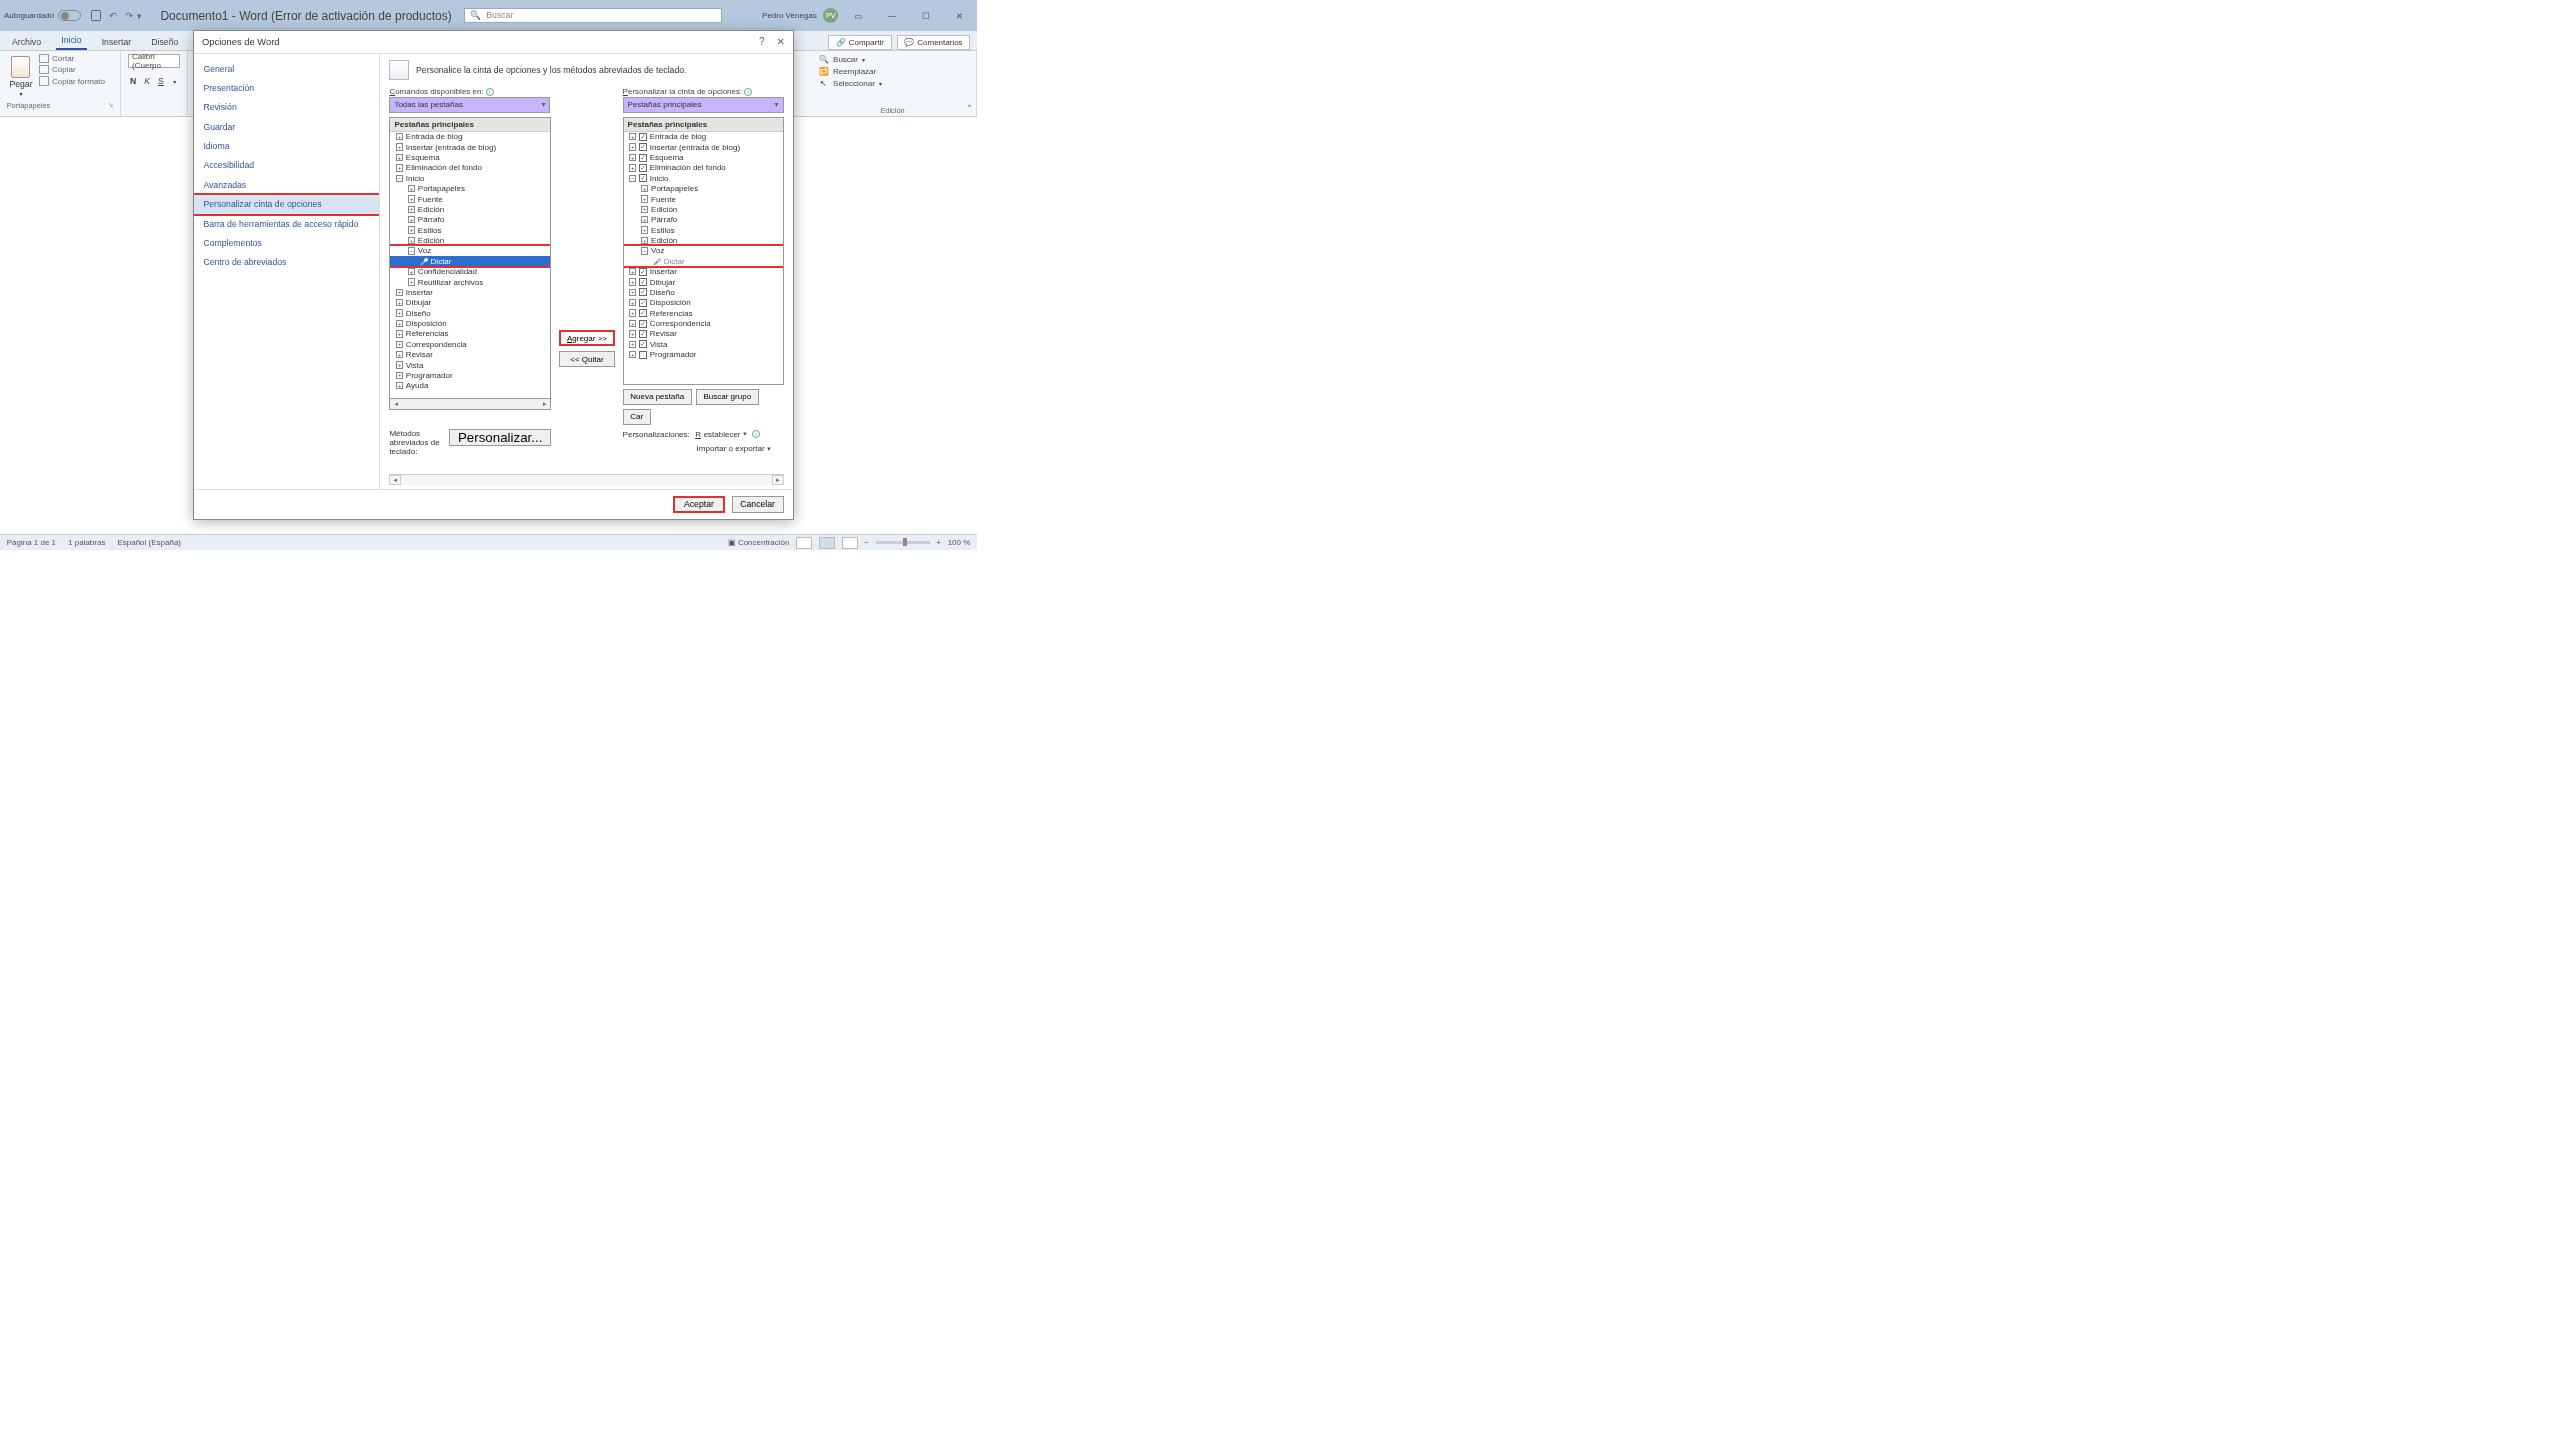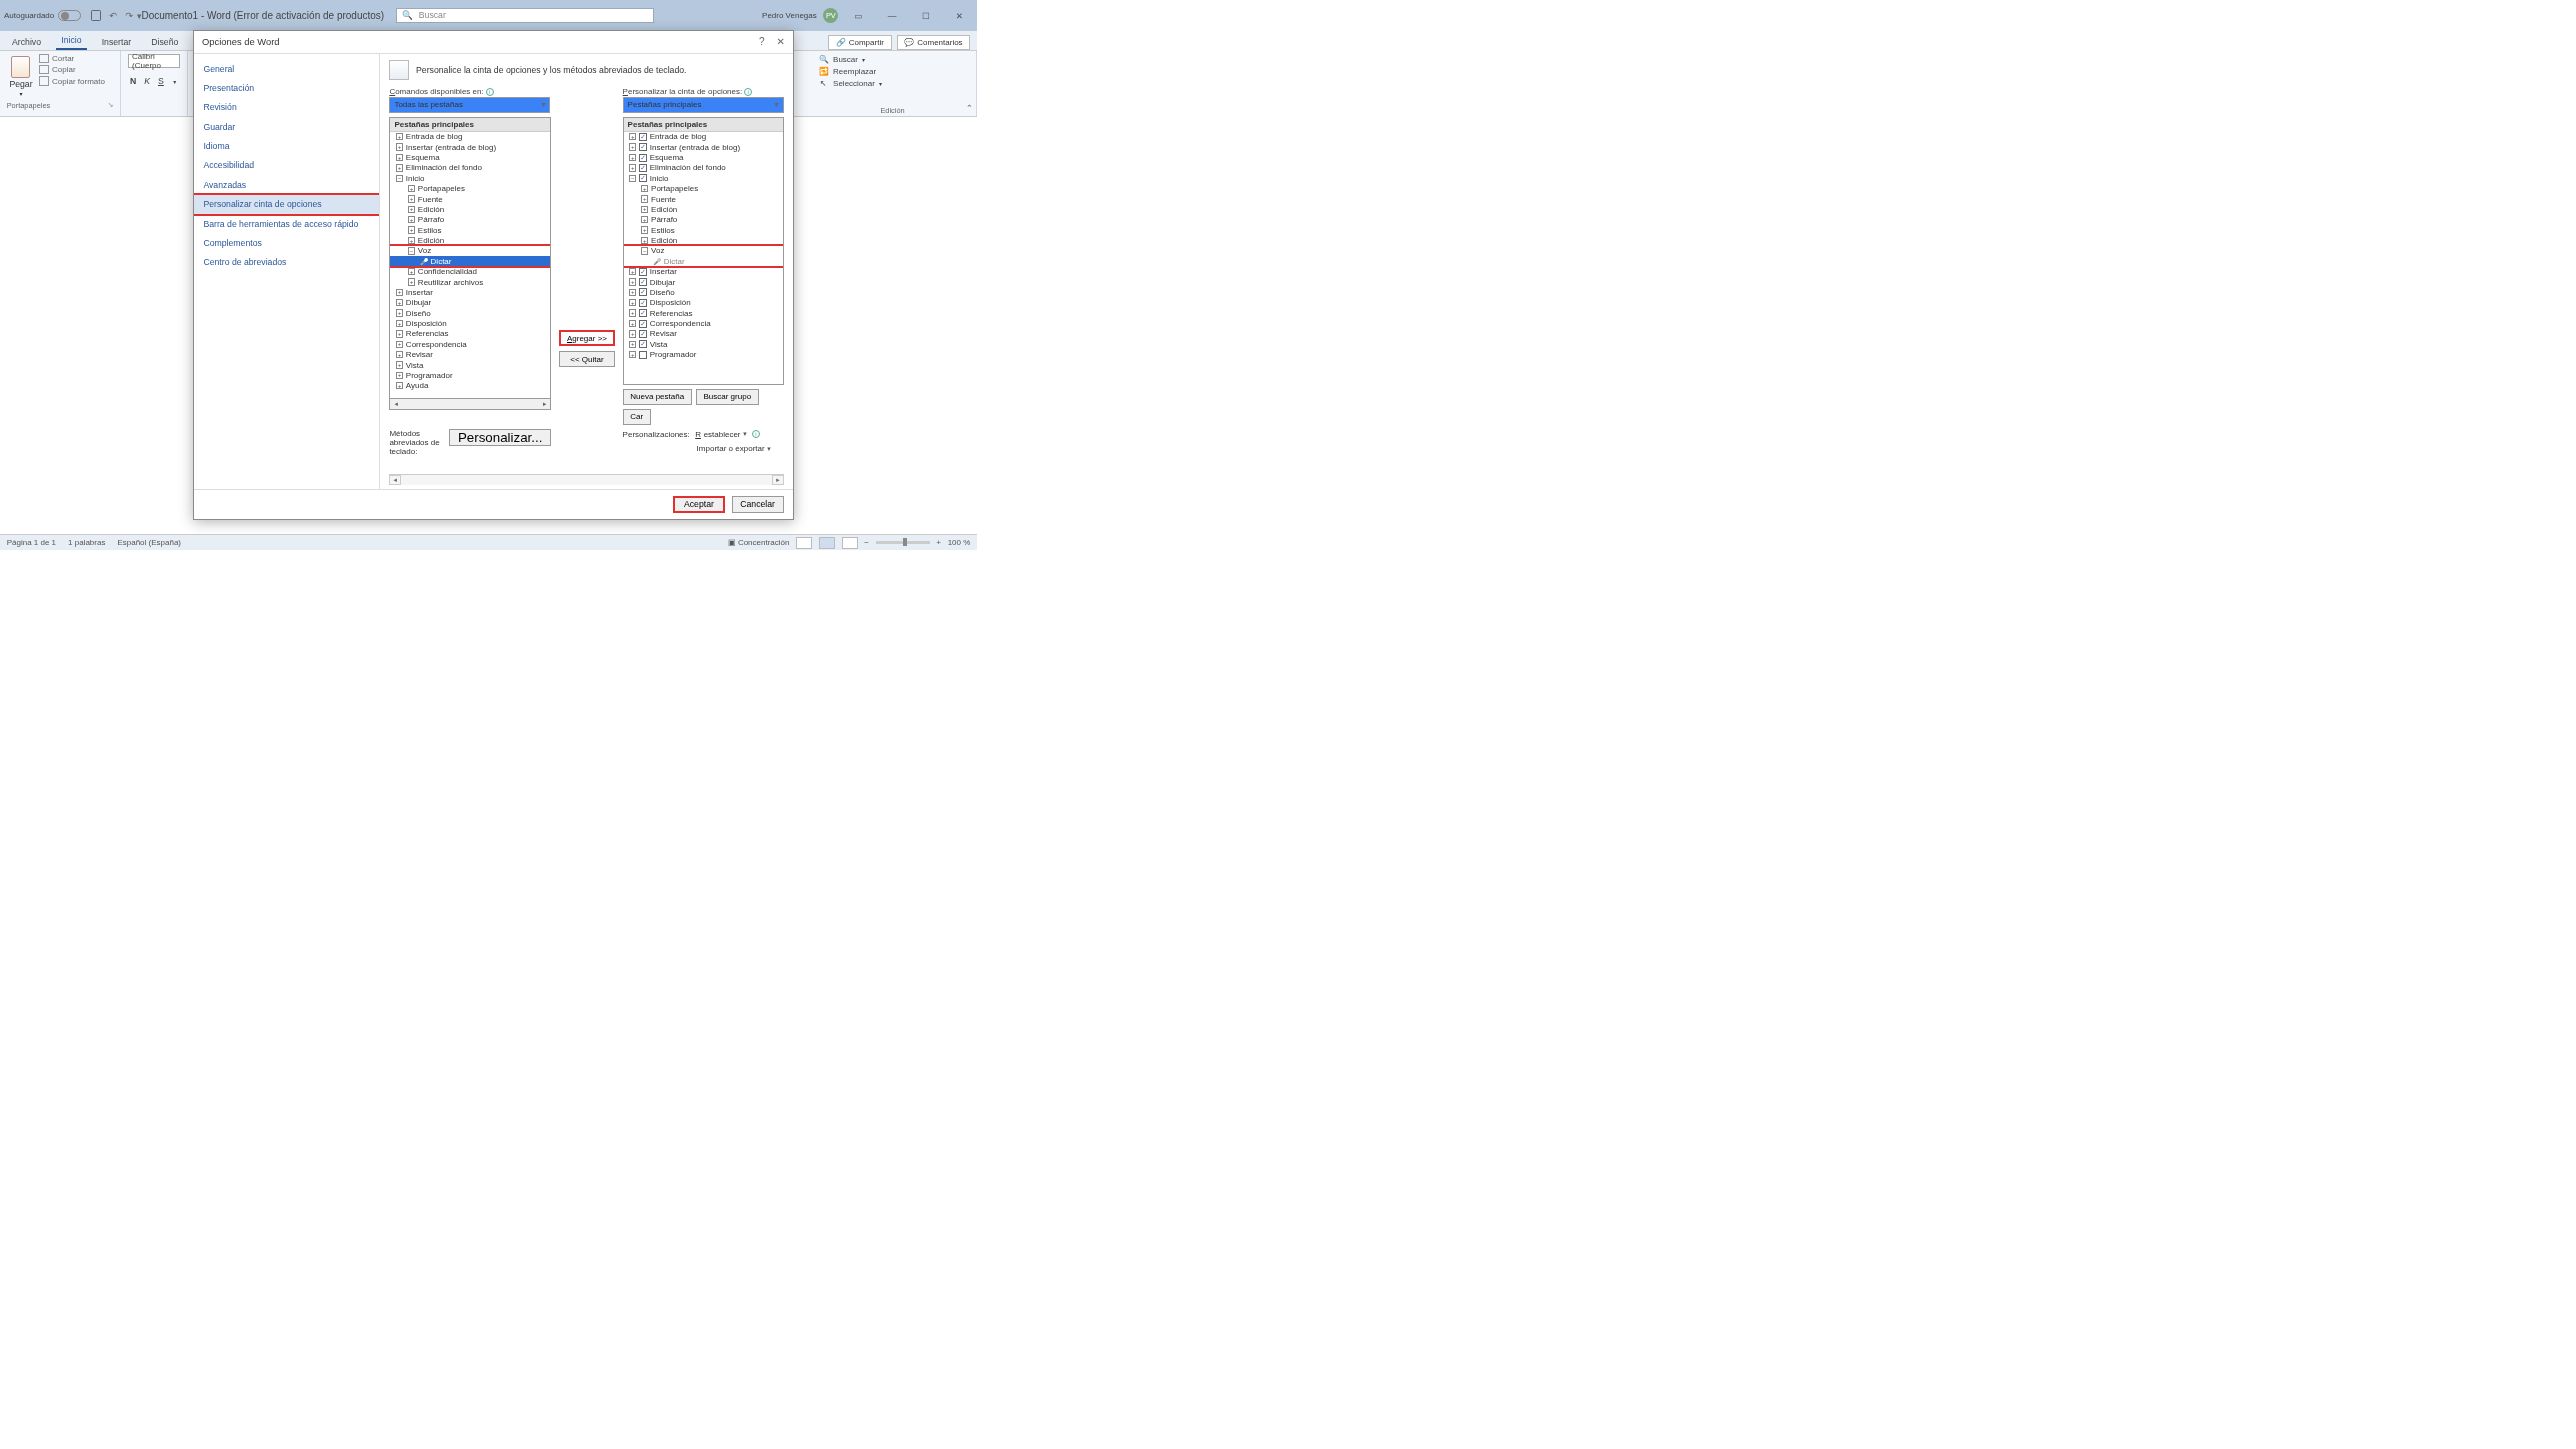--- a/index.html
+++ b/index.html
@@ -6,21 +6,21 @@
 body { background: #fff; font-size: 8.7px; color: #333; width: 977px; height: 550px; overflow: hidden; position: relative; }
 
 
 .titlebar { background: #b6c8dd; height: 31px; display: flex; align-items: center; padding: 0 4px; color: #444; }
 .titlebar .autosave { display: flex; align-items: center; gap: 4px; font-size: 8px; }
 .titlebar .toggle { width: 23px; height: 10.7px; border: 0.7px solid #888; border-radius: 5.4px; position: relative; background: #b6c8dd; }
 .titlebar .toggle::after { content: ""; position: absolute; left: 1.3px; top: 0.7px; width: 8px; height: 8px; border-radius: 50%; background: #888; }
 .titlebar .saveicon { margin-left: 9.4px; width:10.7px; height:10.7px; border:0.7px solid #666; border-radius:1.3px; position:relative; }
 .titlebar .undo, .titlebar .redo { margin-left: 8px; color: #666; font-size: 9.4px; }
 .titlebar .drop { margin-left: 4px; color:#666; }
-.titlebar .doctitle { font-size: 10px; color: #444; }
+.titlebar .doctitle { margin-left: 19px; font-size: 12px; color: #444; }
 .titlebar .searchbox { margin-left: 12px; background: #fff; border: 0.7px solid #9ab; width: 258px; height: 14.8px; display: flex; align-items: center; padding: 0 5.4px; color: #888; gap:5.4px;}
 .titlebar .rightside { margin-left: auto; display: flex; align-items: center; gap: 6.7px; }
 .titlebar .username { font-size: 8px; color:#444; }
 .titlebar .avatar { width: 14.8px; height: 14.8px; border-radius: 50%; background: #7ba87f; color: #fff; display: flex; align-items: center; justify-content: center; font-size: 7.4px; }
 .titlebar .winbtn { width: 27px; height: 19px; display: flex; align-items: center; justify-content: center; color: #555; font-size: 8.7px; }
 
 
 .ribbontabs { background: #e8eef5; height: 20px; display: flex; align-items: flex-end; padding: 0 6.7px; border-bottom: 0.7px solid #ccc; gap: 9.4px; }
 .ribbontabs .tab { font-size: 8.7px; padding: 3.4px 5.4px; color: #444; cursor:pointer; }
 .ribbontabs .tab.active { border-bottom: 2px solid #2b579a; color: #2b579a; font-weight: 500; }
@@ -72,21 +72,21 @@
 .dlg-header .htext { font-size:8.7px; color:#333;}
 
 .cols { display:flex; gap:6.7px; flex:1; overflow:hidden;}
 .col { display:flex; flex-direction:column; }
 .col-left { width:168px;}
 .col-mid { width:60px; align-items:center; justify-content:center; gap:5.4px;}
 .col-right { flex:1;}
 
 .lbl { font-size:8px; color:#444; margin-bottom:1.3px;}
 .lbl .info { display:inline-block; width:8px; height:8px; border:0.7px solid #5a9; border-radius:50%; color:#5a9; font-size:6px; text-align:center; line-height:7.4px; margin-left:2px;}
-.combo { width:161px; height:15.4px; border:0.7px solid #999; background:#3b82f6; padding:0 4px; font-size:8px; display:flex; align-items:center; position:relative;}
+.combo { width:161px; height:15.4px; border:0.7px solid #999; background:#c4b5fd; padding:0 4px; font-size:8px; display:flex; align-items:center; position:relative;}
 .combo::after { content:"▾"; position:absolute; right:4px; color:#666;}
 
 .treebox { border:0.7px solid #999; background:#fff; margin-top:4px; height:282px; overflow:hidden; position:relative; font-size:8px;}
 .treebox .header { background:#e4e4e4; padding:2px 4px; font-weight:600; border-bottom:0.7px solid #ccc;}
 .treebox .content { overflow-y:scroll; height:265px; }
 .tree-item { display:flex; align-items:center; gap:2.7px; padding:0.7px 2.7px; white-space:nowrap;}
 .tree-item .exp { width:7.4px; height:7.4px; border:0.7px solid #888; display:inline-flex; align-items:center; justify-content:center; font-size:6px; line-height:6px; color:#555; flex-shrink:0;}
 .tree-item .chk { width:8px; height:8px; border:0.7px solid #666; display:inline-flex; align-items:center; justify-content:center; font-size:6.7px; color:#2b579a; flex-shrink:0;}
 .tree-item.d1 { padding-left:5.4px;}
 .tree-item.d2 { padding-left:17.4px;}

